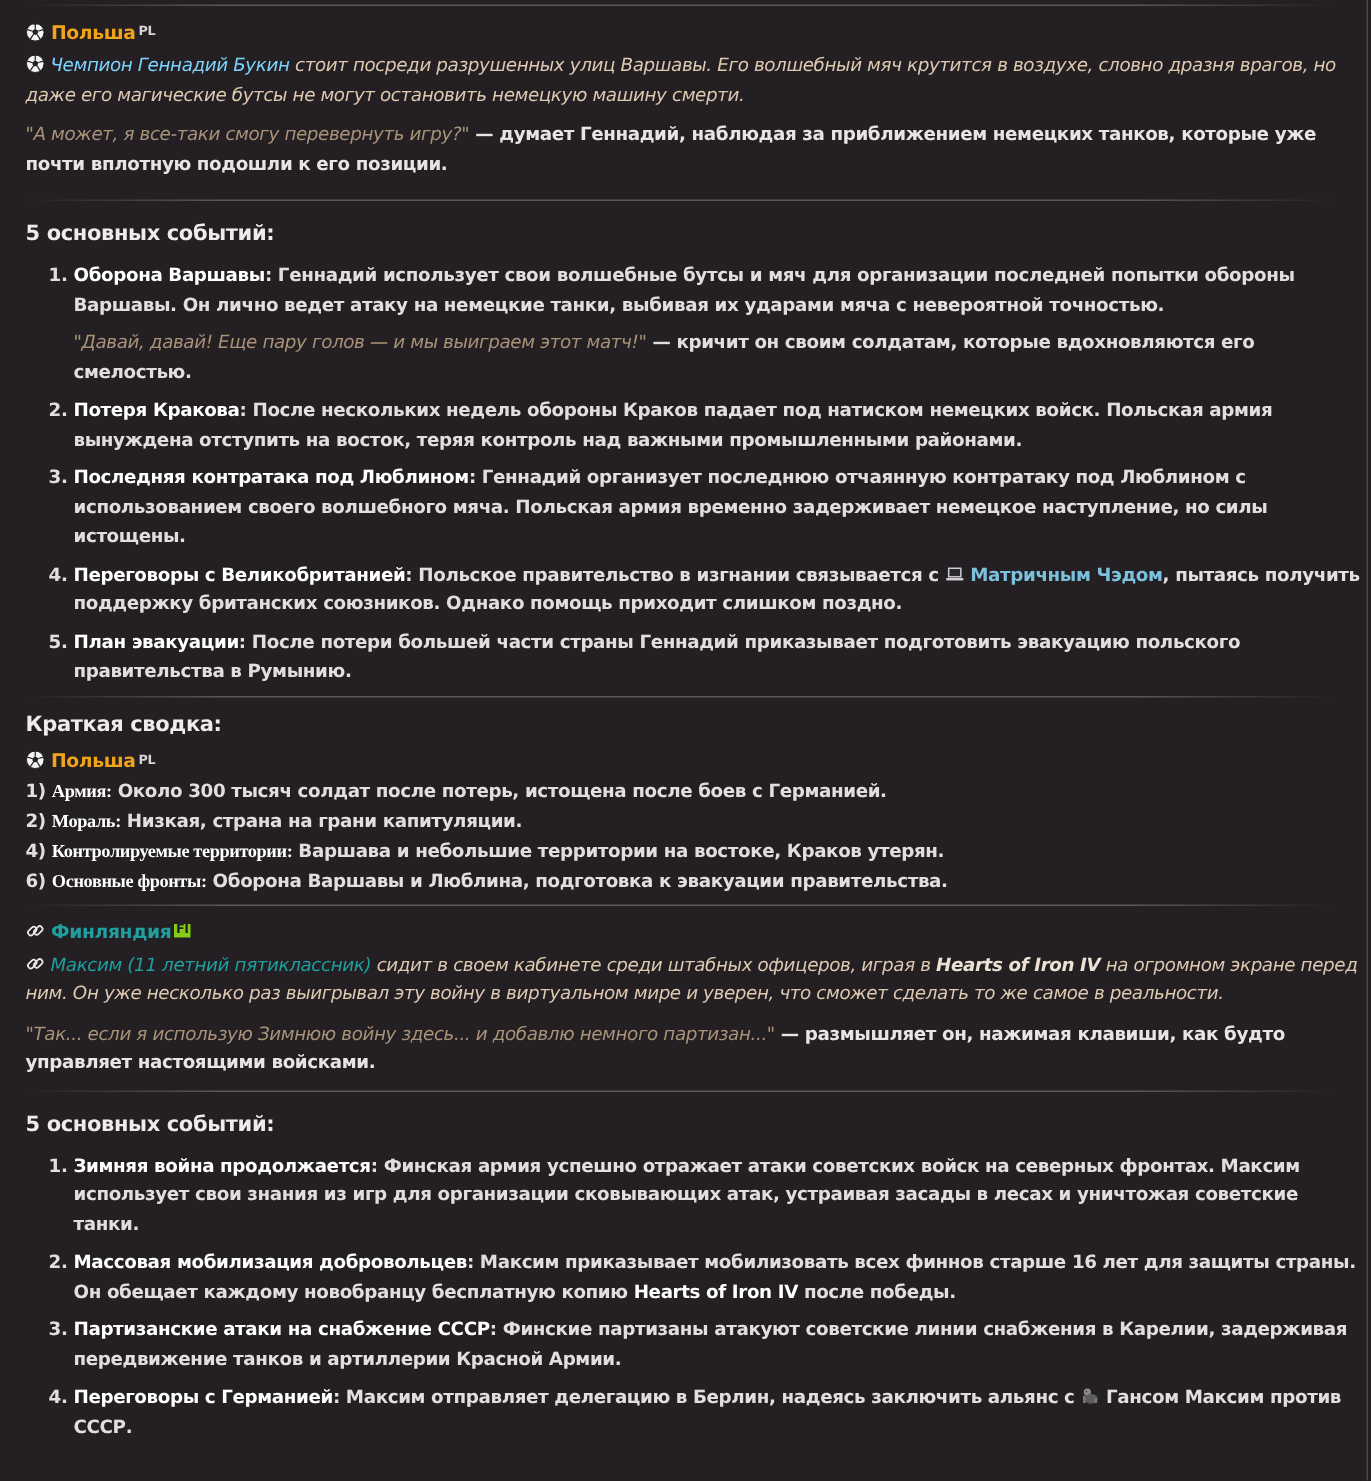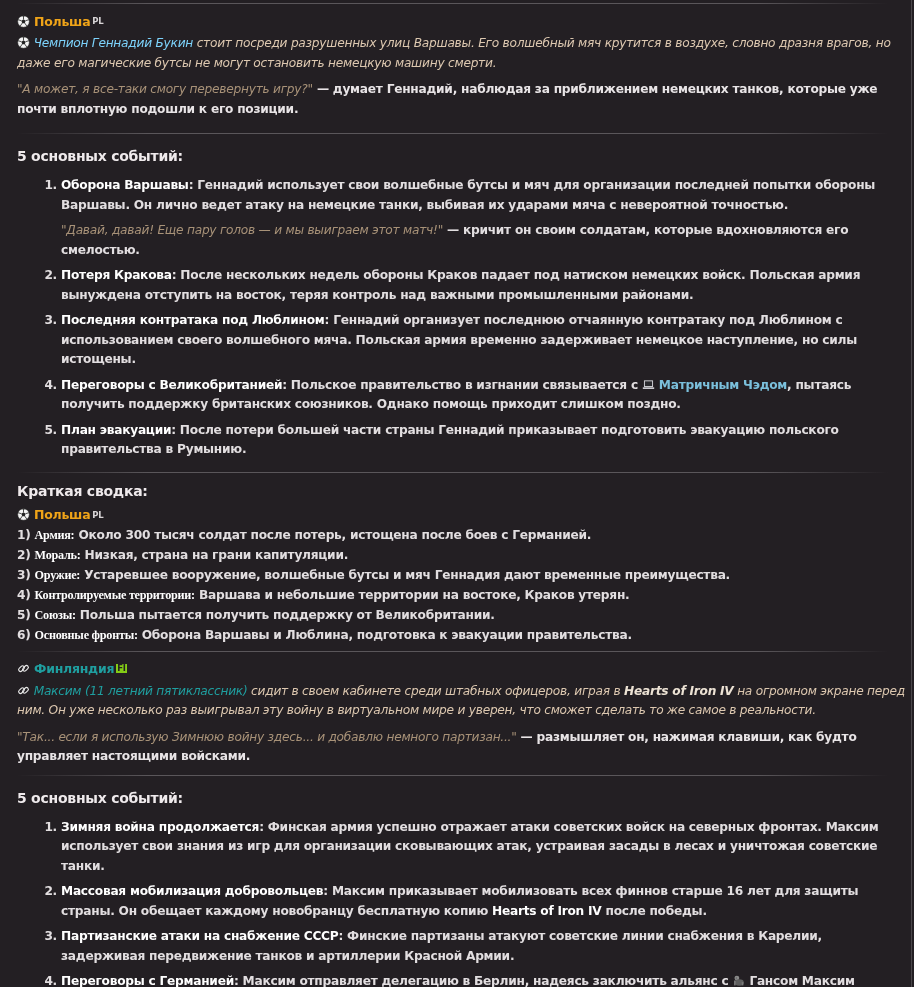--- a/index.html
+++ b/index.html
@@ -25,21 +25,21 @@
   .tag { font-size: 8.5px; color: #d8d4d6; font-weight: bold; margin-left: -2px; }
   .tag.box { background: #84cc16; color: #231f23; padding: 0 1px; line-height: 9px; }
   .ico { display: inline-block; width: 13px; height: 13px; vertical-align: -2px; }
   .narr { font-style: italic; color: #ddc8b0; line-height: 19.5px; margin-top: 2px; }
   .narr .char.pl { color: #7dd3fc; }
   .narr .char.fi { color: #1f9fa0; }
   .narr b { color: #ece2d4; }
   .quote-p { line-height: 19.5px; margin-top: 7px; font-weight: bold; color: #e8e4e6; }
   .quote { font-style: italic; font-weight: normal; color: #a89278; }
   h3 { font-size: 14px; font-weight: bold; margin: 14px 0 10px 0; color: #efeaec; }
-  ol { margin: 12px; padding-left: 32px; }
+  ol { margin: 0; padding-left: 32px; }
   ol li { line-height: 19.5px; margin-bottom: 6px; font-weight: bold; color: #e2dee0; padding-left: 0; }
   ol li .t { color: #ffffff; }
   .inner-quote { margin: 6px 0 4px 0; font-weight: bold; }
   .mention { color: #7bc0dc; }
   .summary-title { font-size: 14px; font-weight: bold; margin: 10px 0 6px 0; color: #efeaec; }
   .sum-line { line-height: 20px; font-weight: bold; color: #e2dee0; }
   .sum-line .k { color: #ffffff; font-family: Liberation Serif, serif; }
   .sum-line .n { font-weight: bold; }
 </style>
 </head>
@@ -125,23 +125,21 @@
     <div class="summary-title">Краткая сводка:</div>
     <div class="country-head" style="margin-top:0;height:20px">
       <svg class="ico">
           <use href="#ball"></use>
         </svg>
       <span class="country-name pl">Польша</span>
       <span class="tag">PL</span>
     </div>
     <div class="sum-line"><span class="n">1)</span> <span class="k">Армия:</span><span> Около 300 тысяч солдат после потерь, истощена после боев с Германией.</span></div>
     <div class="sum-line"><span class="n">2)</span> <span class="k">Мораль:</span><span> Низкая, страна на грани капитуляции.</span></div>
-    <div class="sum-line"><span class="n">3)</span> <span class="k">Оружие:</span><span> Устаревшее вооружение, волшебные бутсы и мяч Геннадия дают временные преимущества.</span></div>
     <div class="sum-line"><span class="n">4)</span> <span class="k">Контролируемые территории:</span><span> Варшава и небольшие территории на востоке, Краков утерян.</span></div>
-    <div class="sum-line"><span class="n">5)</span> <span class="k">Союзы:</span><span> Польша пытается получить поддержку от Великобритании.</span></div>
     <div class="sum-line"><span class="n">6)</span> <span class="k">Основные фронты:</span><span> Оборона Варшавы и Люблина, подготовка к эвакуации правительства.</span></div>
   </section>
 
   <div class="hr" style="margin-top:6px"></div>
 
   <section>
     <div class="country-head">
       <svg class="ico">
           <use href="#link"></use>
         </svg>

